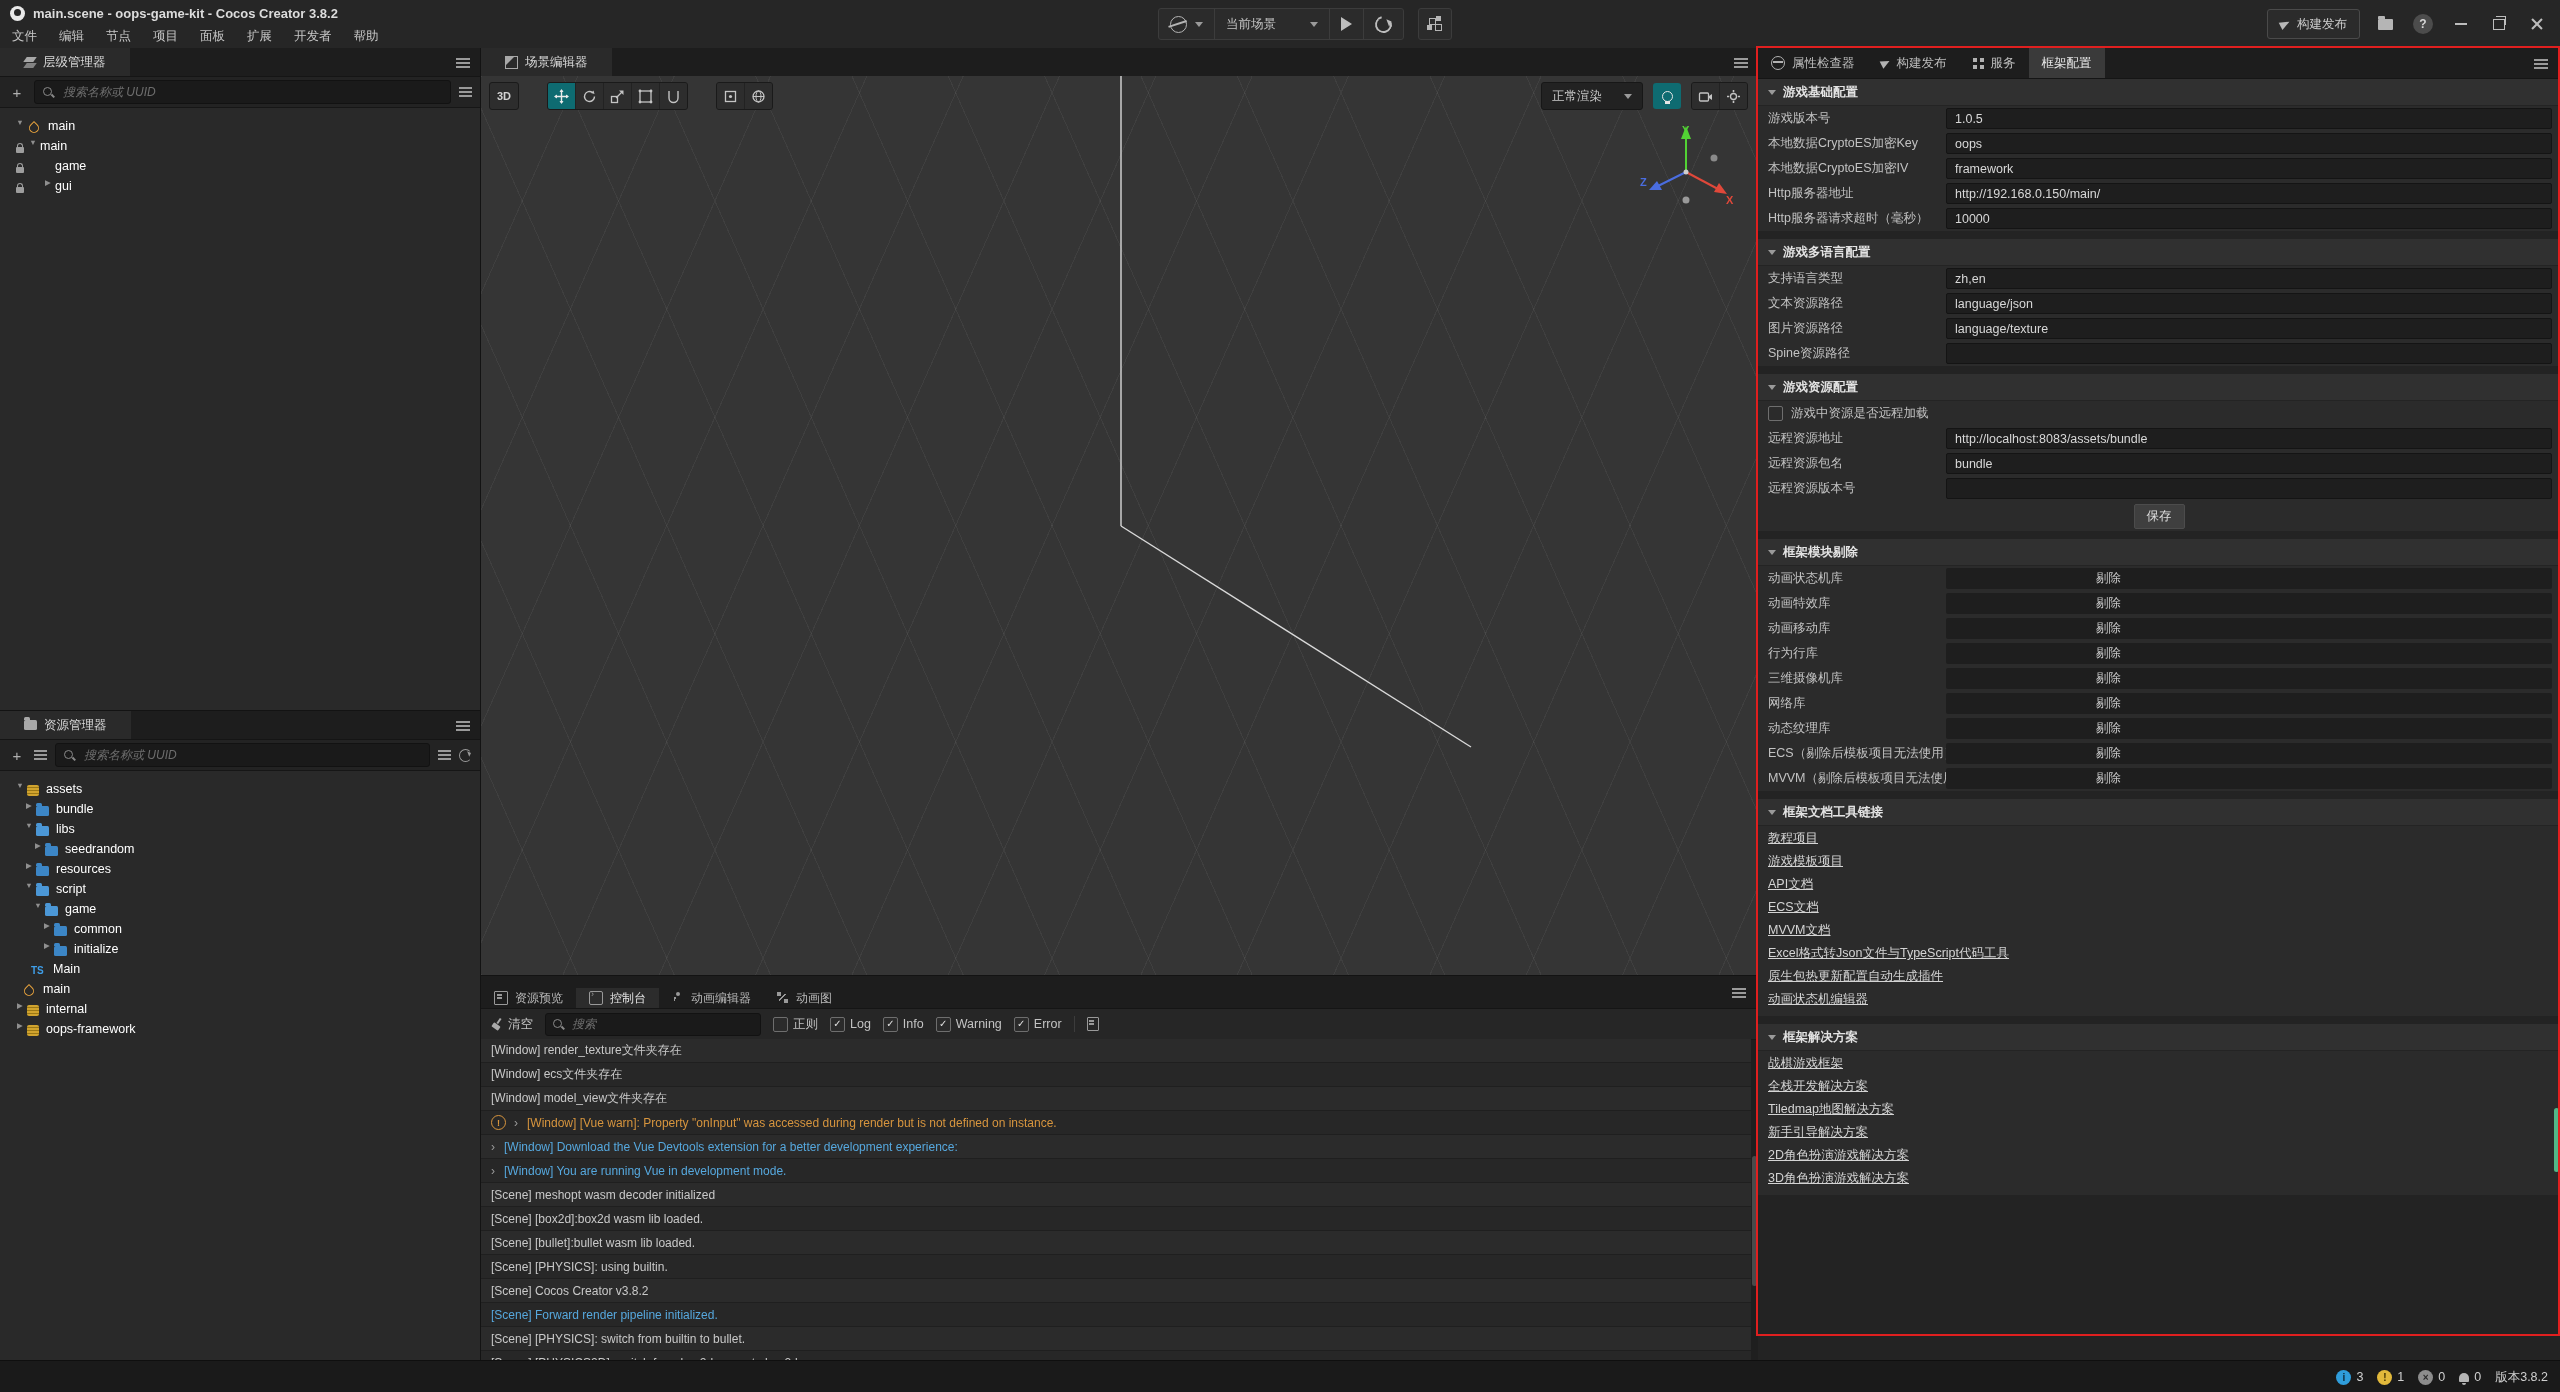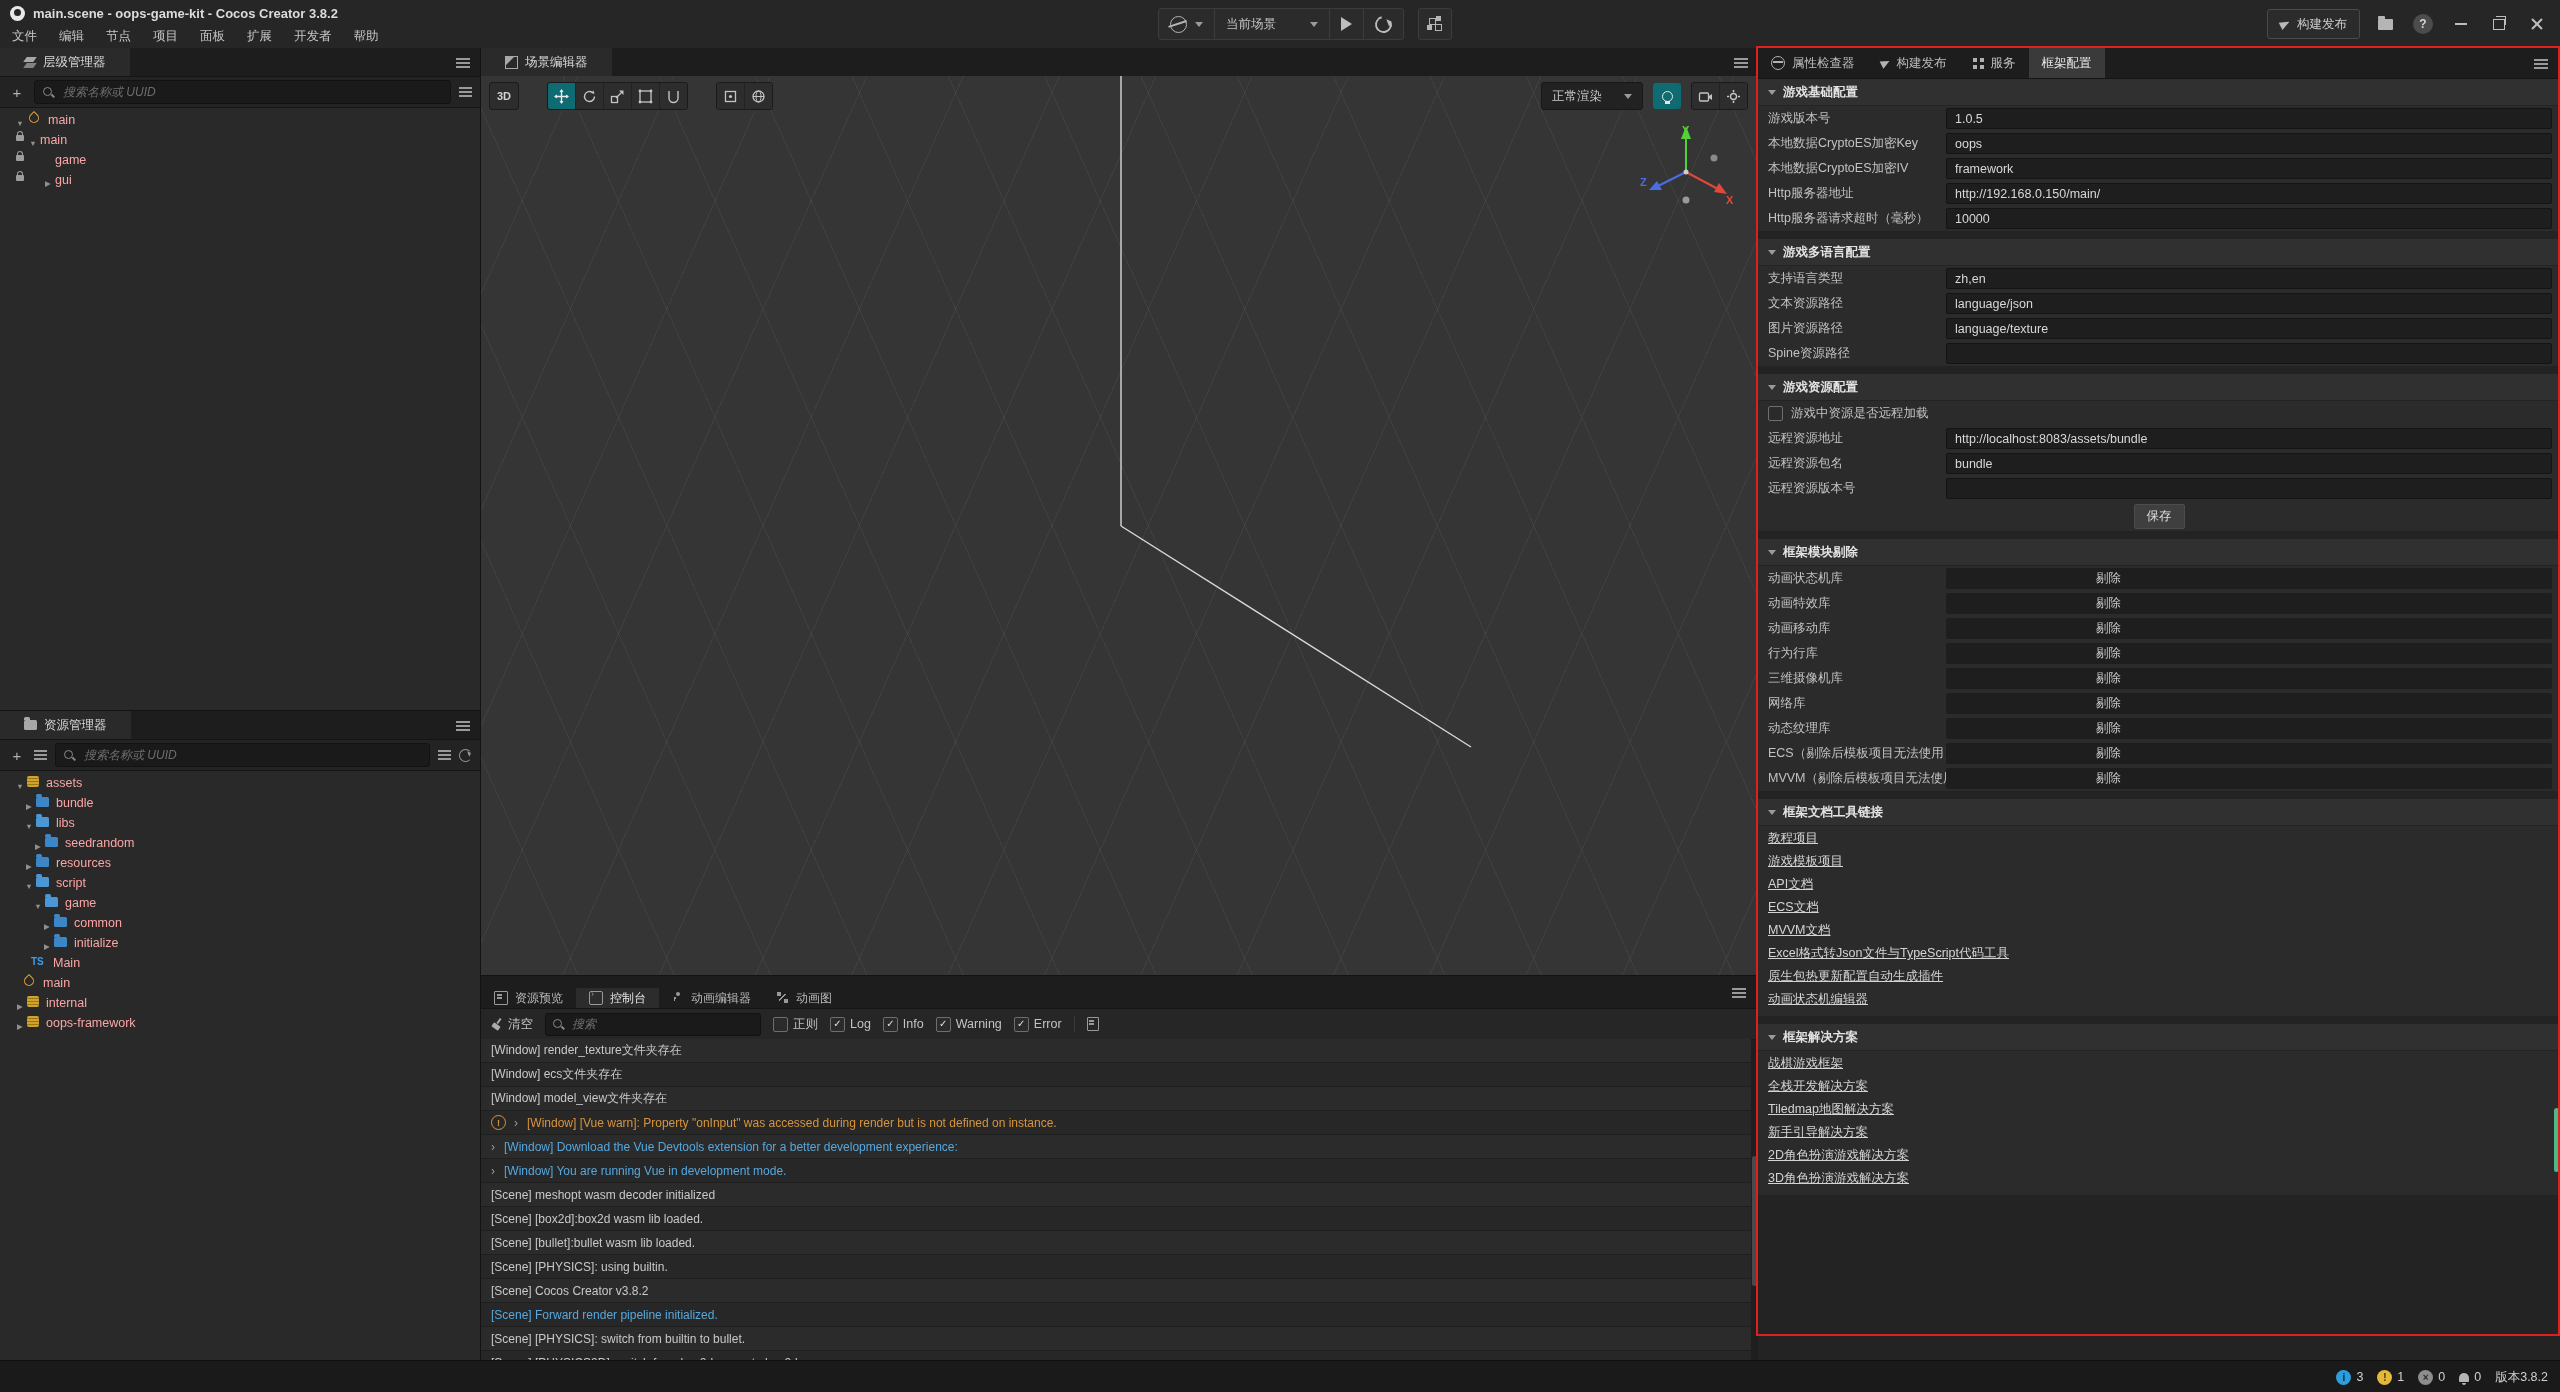--- a/index.html
+++ b/index.html
@@ -53,21 +53,21 @@
   .mag-icon{width:11px;height:11px;position:relative;flex:none;}
   .mag-icon::before{content:"";position:absolute;left:0;top:0;width:7px;height:7px;border:1.5px solid #8a8a8a;border-radius:50%;}
   .mag-icon::after{content:"";position:absolute;left:8px;top:8px;width:4px;height:1.5px;background:#8a8a8a;transform:rotate(45deg);}
   .plus-icon{color:#b0b0b0;font-size:15px;width:18px;text-align:center;}
   .plus-icon::before{content:"+";}
   .bars3{width:13px;height:2px;background:#9a9a9a;box-shadow:0 4px 0 #9a9a9a,0 8px 0 #9a9a9a;margin-top:-8px;}
   .refresh-icon{width:11px;height:11px;border:1.5px solid #9a9a9a;border-radius:50%;border-right-color:transparent;position:relative;}
   .refresh-icon::after{content:"";position:absolute;right:-3px;top:0;border:3.5px solid transparent;border-left-color:#9a9a9a;transform:rotate(-20deg);}
   
   .tree{padding-top:5px;}
-  .trow{height:20px;display:flex;align-items:flex-start;padding-left:13px;color:#fca5a5;font-size:12.5px;white-space:nowrap;}
+  .trow{height:20px;display:flex;align-items:flex-end;padding-left:13px;color:#ffffff;font-size:12.5px;white-space:nowrap;}
   .tindent{flex:none;height:1px;}
   .chev,.chev2{width:14px;flex:none;color:#8f8f8f;font-size:9px;text-align:center;line-height:20px;}
   .chev.open::before,.chev2.open::before{content:"▼";font-size:7.5px;}
   .chev.closed::before,.chev2.closed::before{content:"▶";font-size:7.5px;}
   .chev.none{visibility:hidden;}
   .lockslot{width:13px;flex:none;display:flex;justify-content:center;}
   .lock{width:8px;height:6px;background:#9d9d9d;border-radius:1px;position:relative;margin-top:2px;}
   .lock::before{content:"";position:absolute;left:1px;top:-4px;width:4px;height:4px;border:1.5px solid #9d9d9d;border-bottom:none;border-radius:3px 3px 0 0;}
   .ticon{flex:none;margin-right:7px;}
   .ticon.folder,.ticon.folderopen{width:13px;height:10px;background:#3c86c6;border-radius:1.5px;position:relative;margin-top:1px;}

